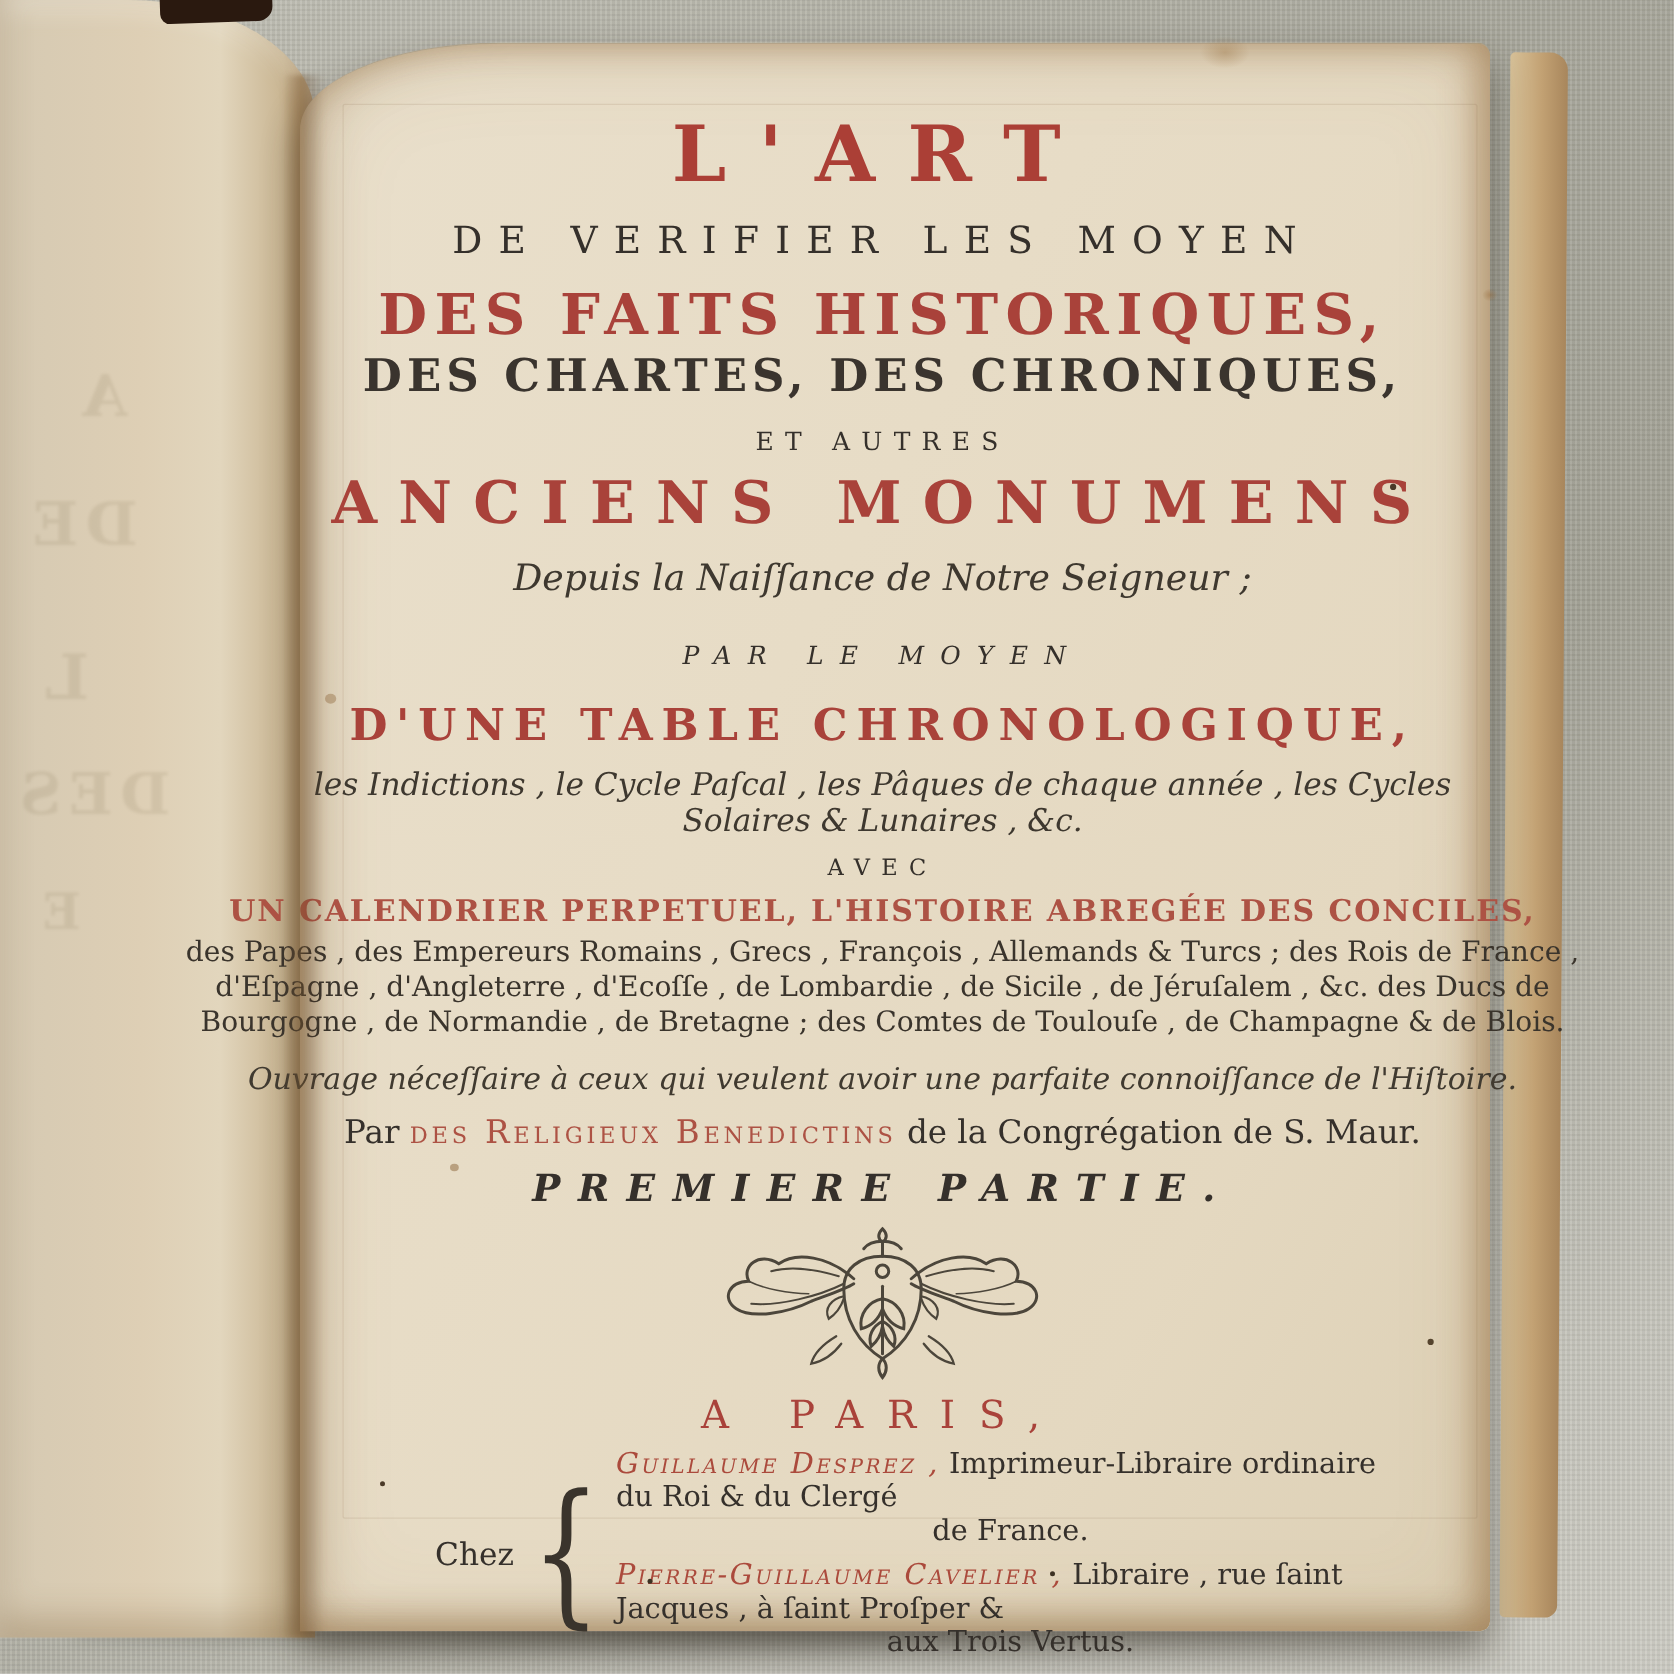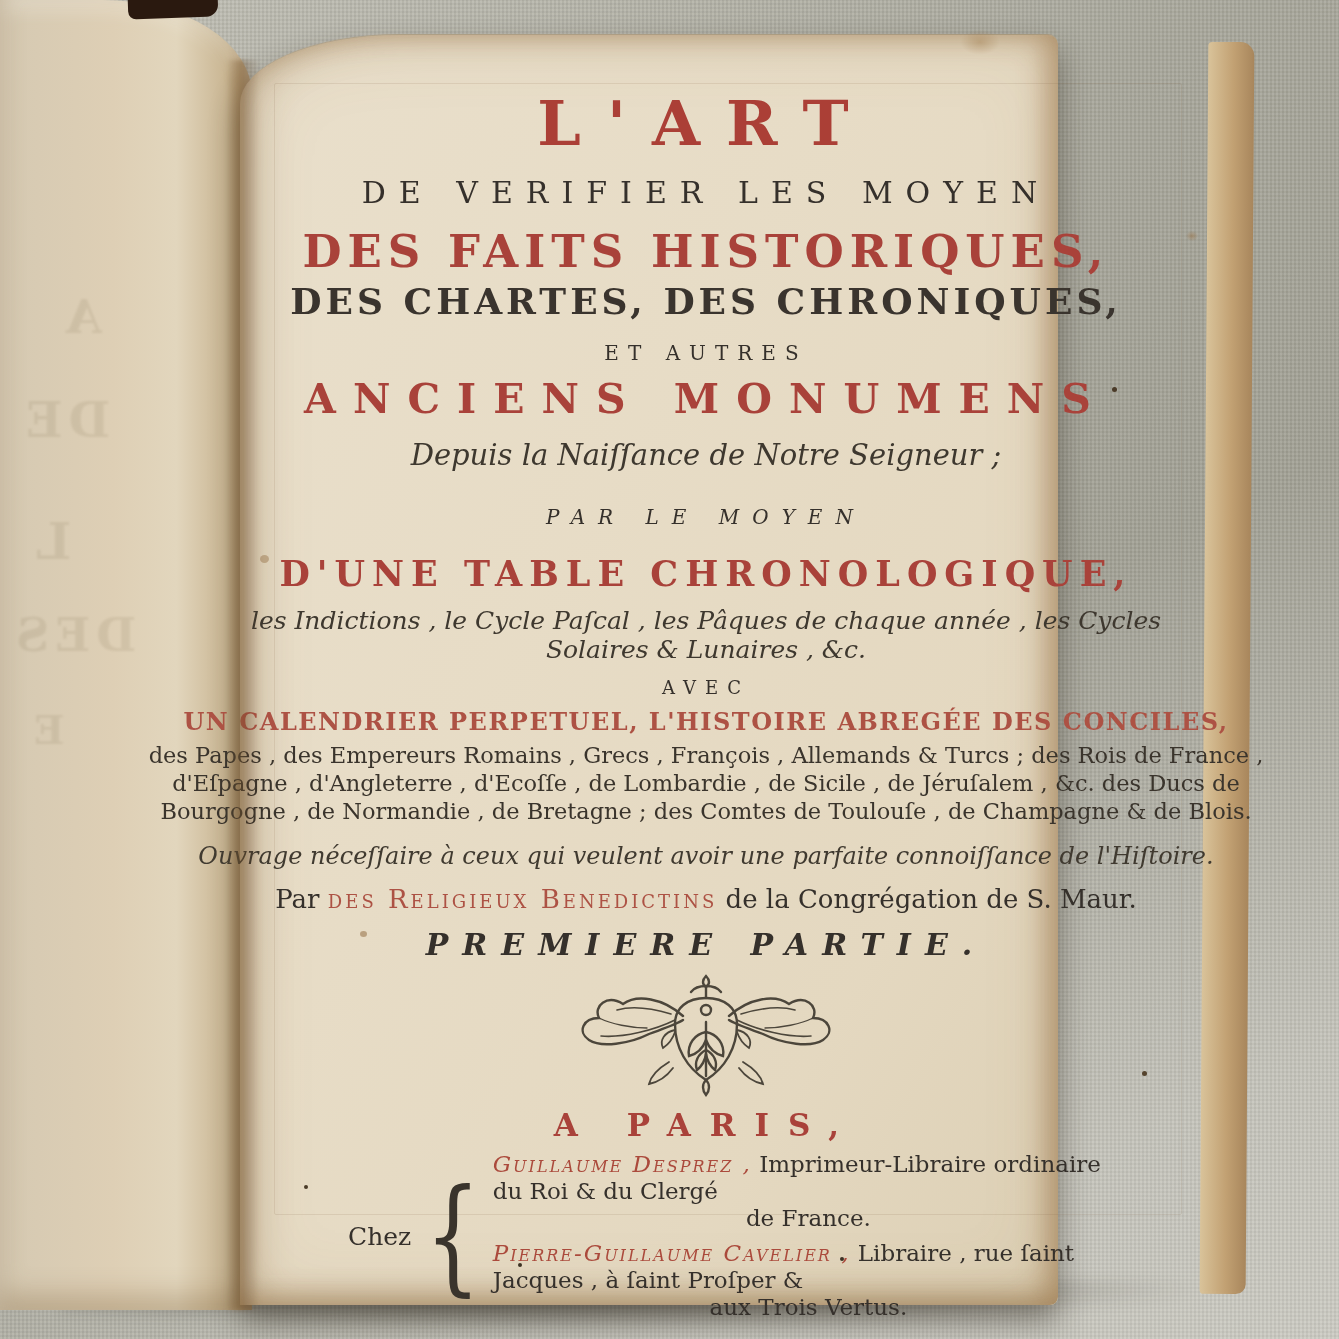--- a/index.html
+++ b/index.html
@@ -19,21 +19,21 @@
   .fore-edge{position:absolute;left:1204px;top:42px;width:46px;height:1252px;
     background:linear-gradient(90deg,#d9c39a,#c2a173 55%,#a8865c 100%);
     border-radius:4px 14px 10px 4px;transform:rotate(.4deg);}
   .left-page{position:absolute;left:0;top:0;width:252px;height:1310px;
     background:linear-gradient(90deg,#d5c9b2 0%,#decfb5 45%,#e2d6bd 70%,#c9b592 90%,#ad9069 100%);
     border-top-right-radius:150px 95px;
     box-shadow:inset 0 -16px 26px rgba(120,90,50,.30), inset 0 10px 18px rgba(255,255,250,.25);}
   .gutter{position:absolute;left:226px;top:60px;width:34px;height:1250px;
     background:linear-gradient(90deg, rgba(120,85,45,0) 0%, rgba(120,85,45,.45) 45%, rgba(90,60,30,.25) 60%, rgba(120,85,45,0) 100%);
     filter:blur(2px);}
-  .title-page{position:absolute;left:240px;top:34px;width:818px;height:1270px;
+  .title-page{position:absolute;left:240px;top:34px;width:952px;height:1270px;
     background:linear-gradient(120deg,#e9dfcb 0%,#e7dcc6 40%,#e4d8c0 75%,#dccfb4 100%);
     border-top-left-radius:160px 70px;border-top-right-radius:10px;
     border-bottom-right-radius:8px;
     border-top:1px solid rgba(90,70,40,.4);
     box-shadow:
       inset -16px 0 26px rgba(140,95,45,.33),
       inset 18px 0 34px rgba(125,90,48,.26),
       inset 0 -14px 24px rgba(130,95,50,.24),
       inset 0 0 80px rgba(150,115,65,.14),
       0 16px 30px rgba(40,34,22,.45);}
@@ -49,34 +49,34 @@
     display:flex;flex-direction:column;align-items:center;text-align:center;
     color:#35302b;}
   .red{color:#a9423a;}
   .rose{color:#ad5244;}
   .ln{white-space:nowrap;}
   .l-art{font-size:62px;font-weight:bold;letter-spacing:26px;margin-top:44px;color:#ab3f36;}
   .l-verifier{font-size:30px;letter-spacing:13px;margin-top:15px;}
   .l-faits{font-size:45px;font-weight:bold;letter-spacing:6px;margin-top:15px;}
   .l-chartes{font-size:36px;letter-spacing:4px;margin-top:2px;font-weight:bold;color:#3a342e;}
   .l-etautres{font-size:20px;letter-spacing:9px;margin-top:19px;}
-  .l-anciens{font-size:41px;font-weight:bold;letter-spacing:17px;margin-top:10px;text-align:right;}
+  .l-anciens{font-size:47px;font-weight:bold;letter-spacing:17px;margin-top:10px;text-align:right;}
   .l-depuis{font-size:29px;font-style:italic;margin-top:15px;color:#3e382f;}
   .l-moyen{font-size:20px;font-style:italic;letter-spacing:13px;margin-top:33px;}
   .l-table{font-size:35px;font-weight:bold;letter-spacing:7px;margin-top:24px;}
   .l-tdesc{font-size:25px;font-style:italic;line-height:29px;margin-top:12px;color:#3e382f;}
   .l-avec{font-size:18px;letter-spacing:9px;margin-top:13px;text-align:right;}
   .l-calendrier{font-size:24px;font-weight:bold;letter-spacing:1.5px;margin-top:9px;}
   .l-contents{font-size:22.5px;line-height:28px;margin-top:5px;color:#3a342c;}
   .l-ouvrage{font-size:24px;font-style:italic;margin-top:17px;color:#403a30;}
   .l-byline{font-size:26px;margin-top:14px;}
   .byline-authors{font-variant:small-caps;letter-spacing:3px;color:#ad5244;}
   .l-partie{font-size:30px;font-style:italic;font-weight:bold;letter-spacing:14px;margin-top:13px;}
   .ornament{margin-top:10px;}
-  .l-paris{font-size:31px;font-weight:bold;letter-spacing:19px;margin-top:9px;}
+  .l-paris{font-size:31px;font-weight:normal;letter-spacing:19px;margin-top:9px;}
   .chez-row{display:flex;align-items:center;width:100%;margin-top:8px;padding-left:60px;box-sizing:border-box;text-align:left;}
   .chez-label{font-size:25px;margin-right:2px;}
   .brace{font-size:125px;font-weight:300;line-height:.8;color:#3a342c;transform:scaleX(.7);}
   .pub-col{display:flex;flex-direction:column;gap:8px;flex:1;}
   .pub-entry{font-size:23px;line-height:27px;}
   .pub-name{font-variant:small-caps;font-style:italic;letter-spacing:2px;color:#ab4a3c;}
   .pub-l2{text-align:center;}
 </style>
 </head>
 <body>

